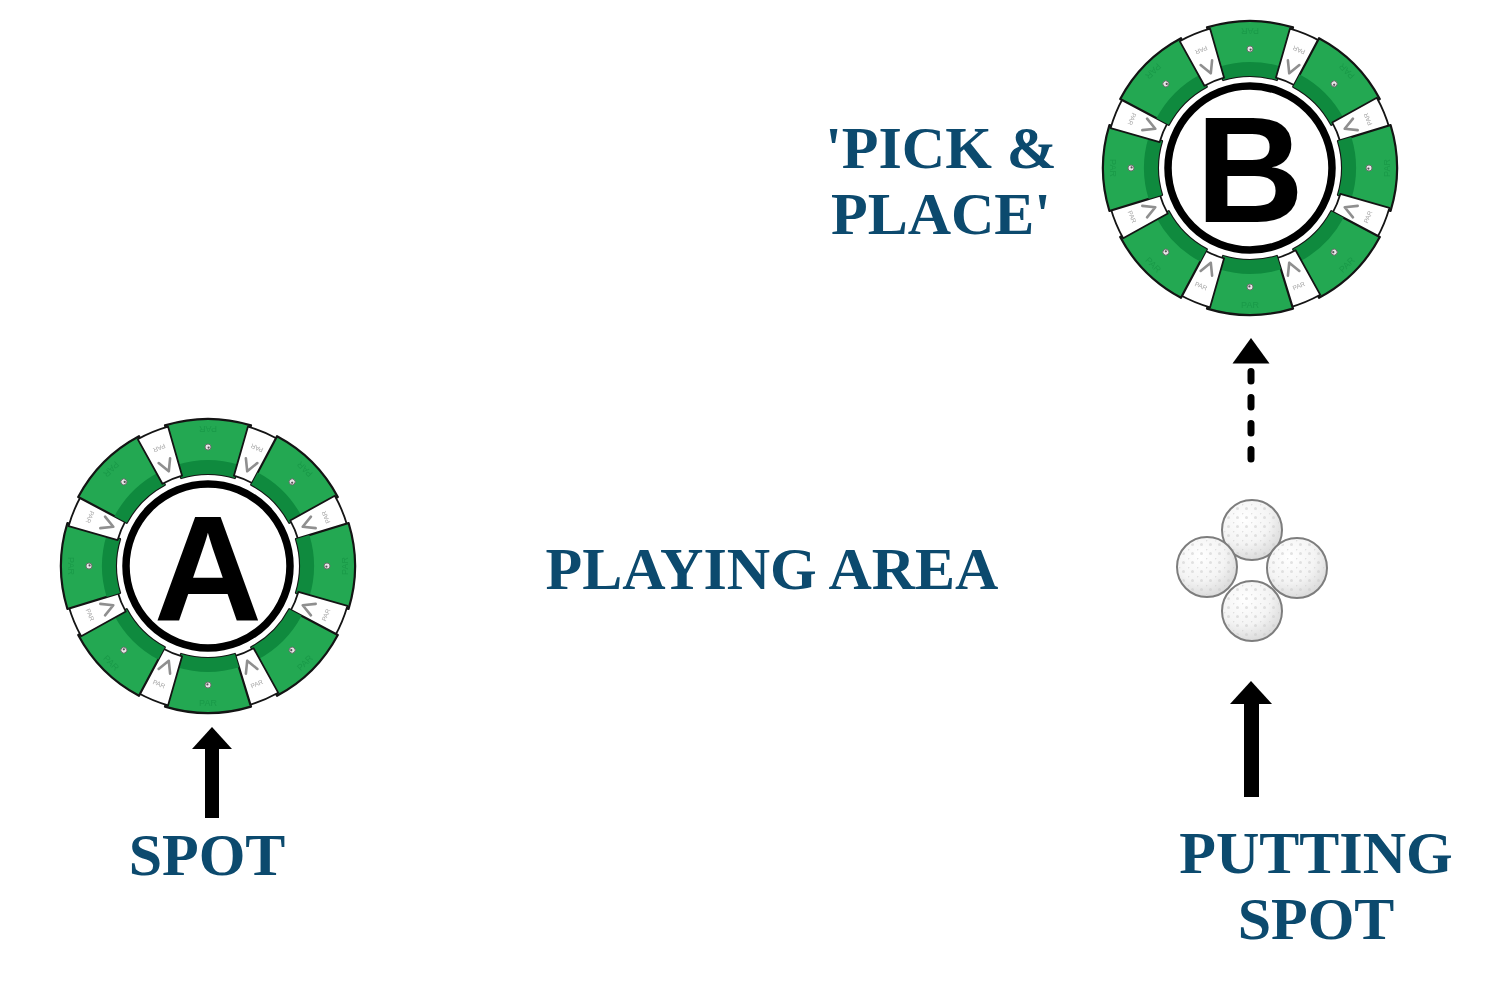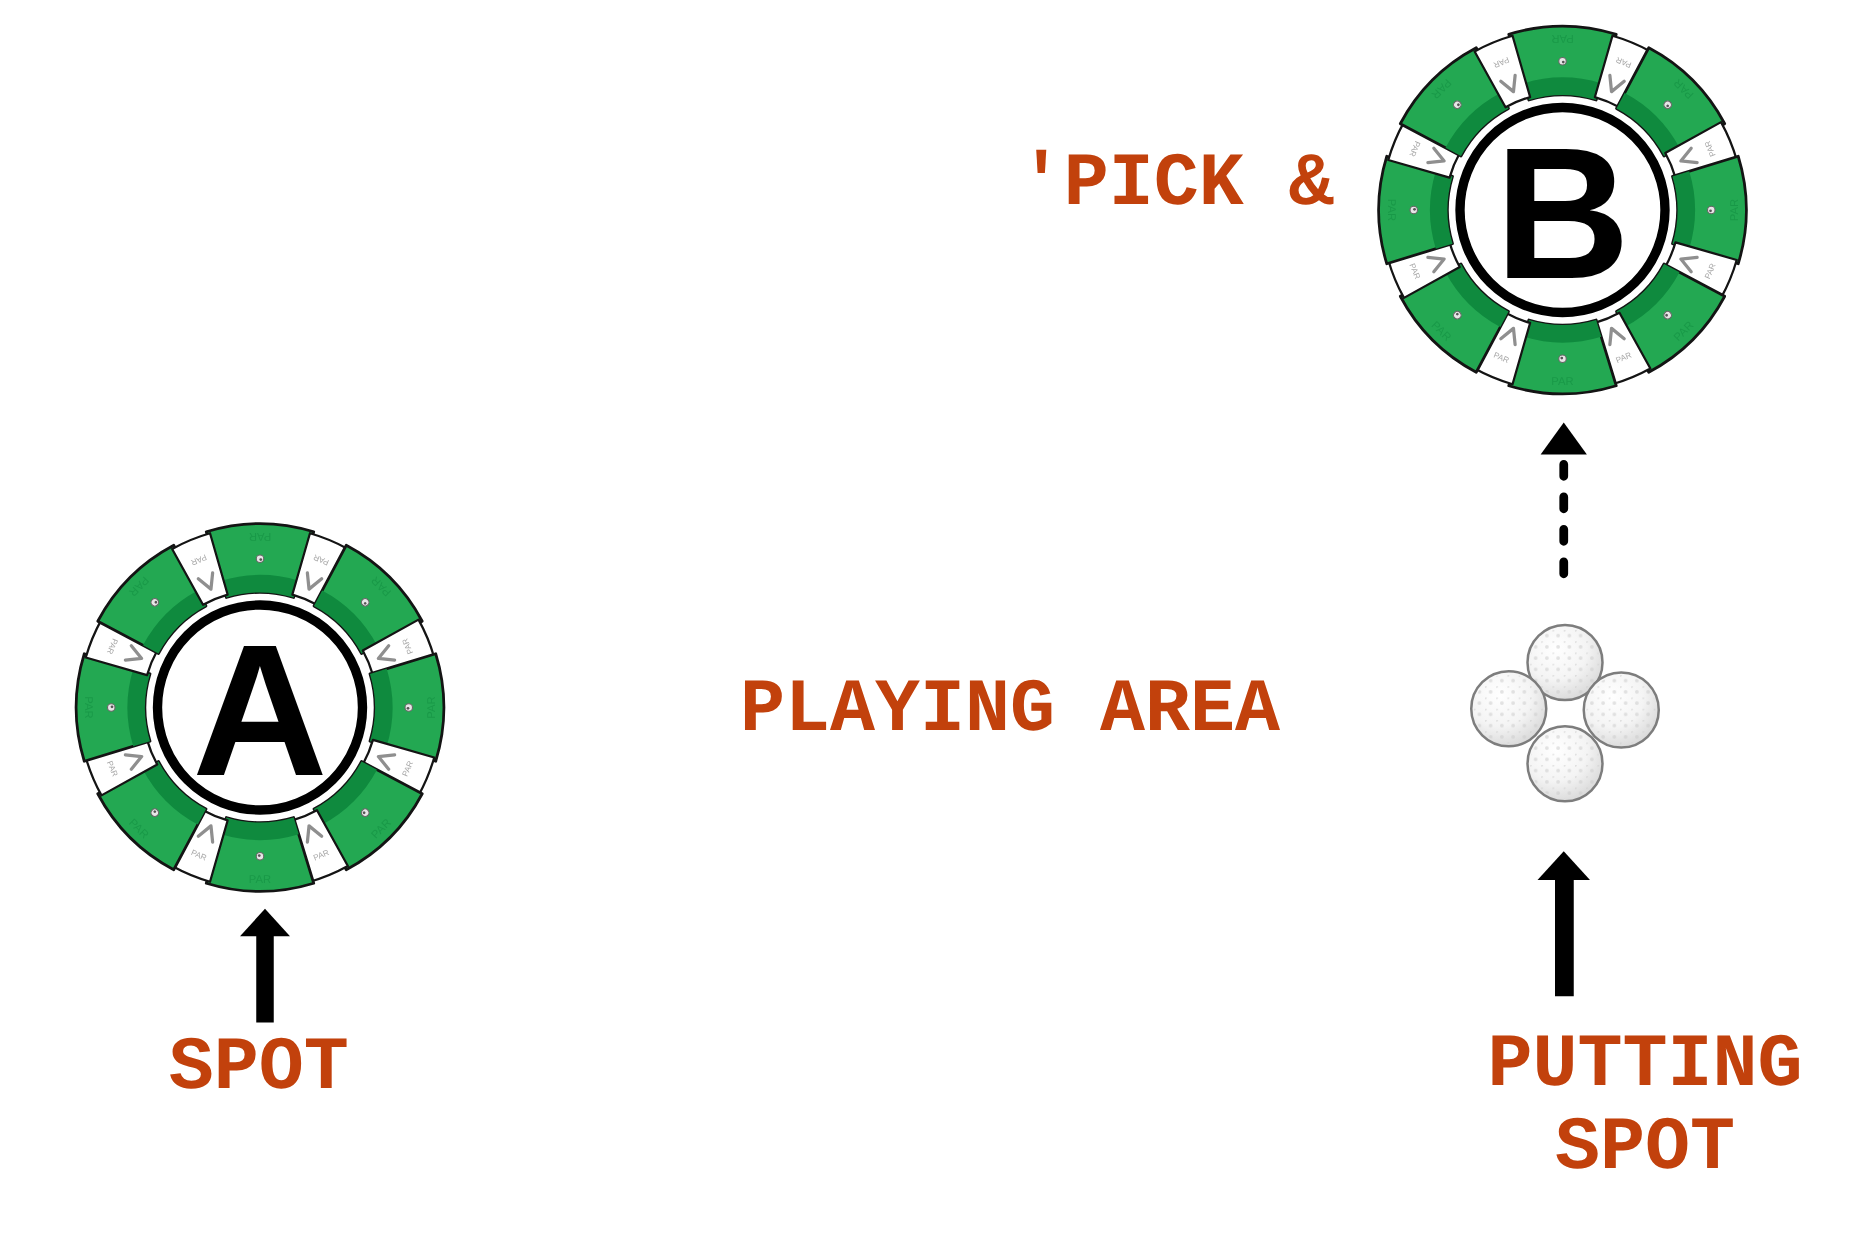--- a/index.html
+++ b/index.html
@@ -6,26 +6,26 @@
   .canvas{
     position:relative;width:1500px;height:1006px;background:#ffffff;
     overflow:hidden;font-family:"Liberation Sans",sans-serif;
   }
   .chip{position:absolute;width:300px;height:300px;}
   #chipA{left:58px;top:416px;}
   #chipB{left:1100px;top:18px;}
   .overlay{position:absolute;left:0;top:0;}
   .label{
     position:absolute;transform:translateX(-50%);
-    text-align:center;color:#c2410c;white-space:nowrap;
+    text-align:center;color:#0c4a6e;white-space:nowrap;
     font-weight:bold;font-size:60px;line-height:66px;
-    font-family:Liberation Mono, monospace;
+    font-family:Liberation Serif, serif;
   }
   #lbl-pick{left:941px;top:115px;}
-  #lbl-playing{left:808px;top:536px;}
+  #lbl-playing{left:772px;top:536px;}
   #lbl-target{left:207px;top:822px;}
   #lbl-putting{left:1316px;top:820px;}
   svg text{font-family:"Liberation Sans",sans-serif;}
 </style>
 </head>
 <body>
 
 <div class="canvas">
 
   <svg id="chipA" class="chip" viewBox="-150 -150 300 300">
@@ -275,20 +275,21 @@
     </g>
 
     <g id="targetArrow">
       <polygon points="212,727 192,749 232,749" fill="#000"></polygon>
       <rect x="205" y="747" width="14" height="71" fill="#000"></rect>
     </g>
   </svg>
 
   <div id="lbl-pick" class="label">
     <div>'PICK &amp;</div>
+    <div>PLACE'</div>
   </div>
 
   <div id="lbl-playing" class="label">PLAYING AREA</div>
 
   <div id="lbl-target" class="label">
     <div>SPOT</div>
   </div>
 
   <div id="lbl-putting" class="label">
     <div>PUTTING</div>

